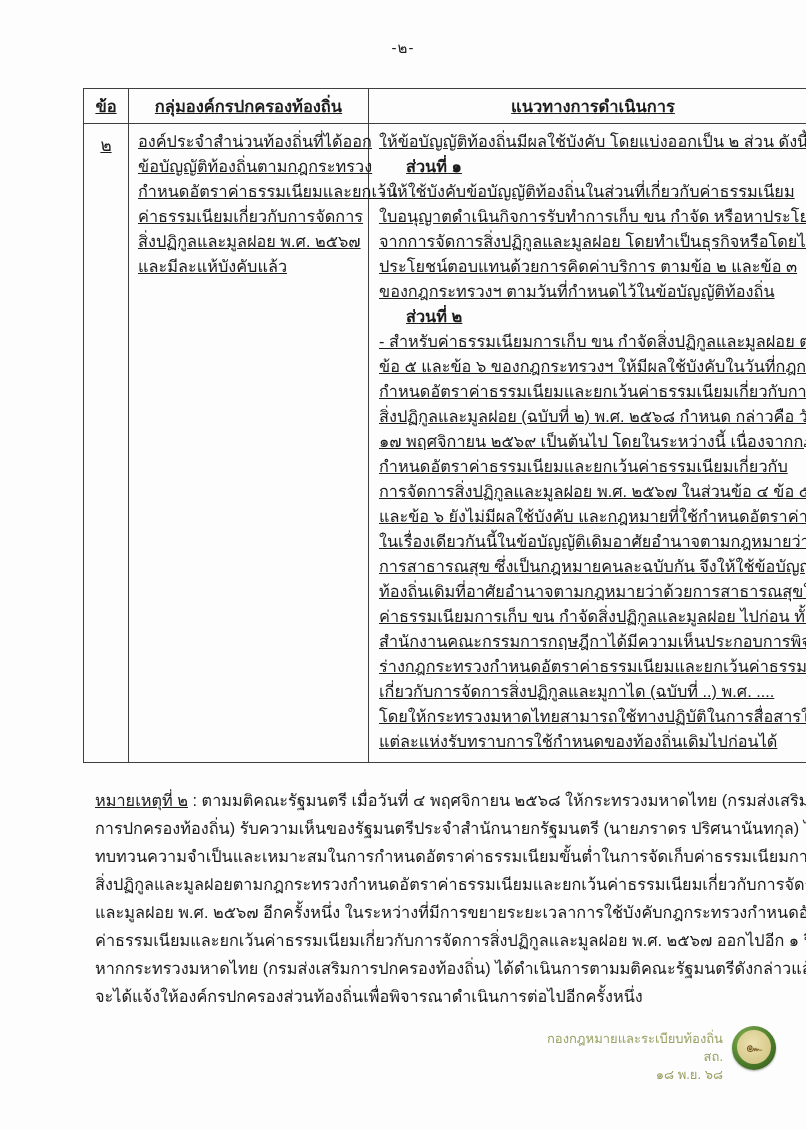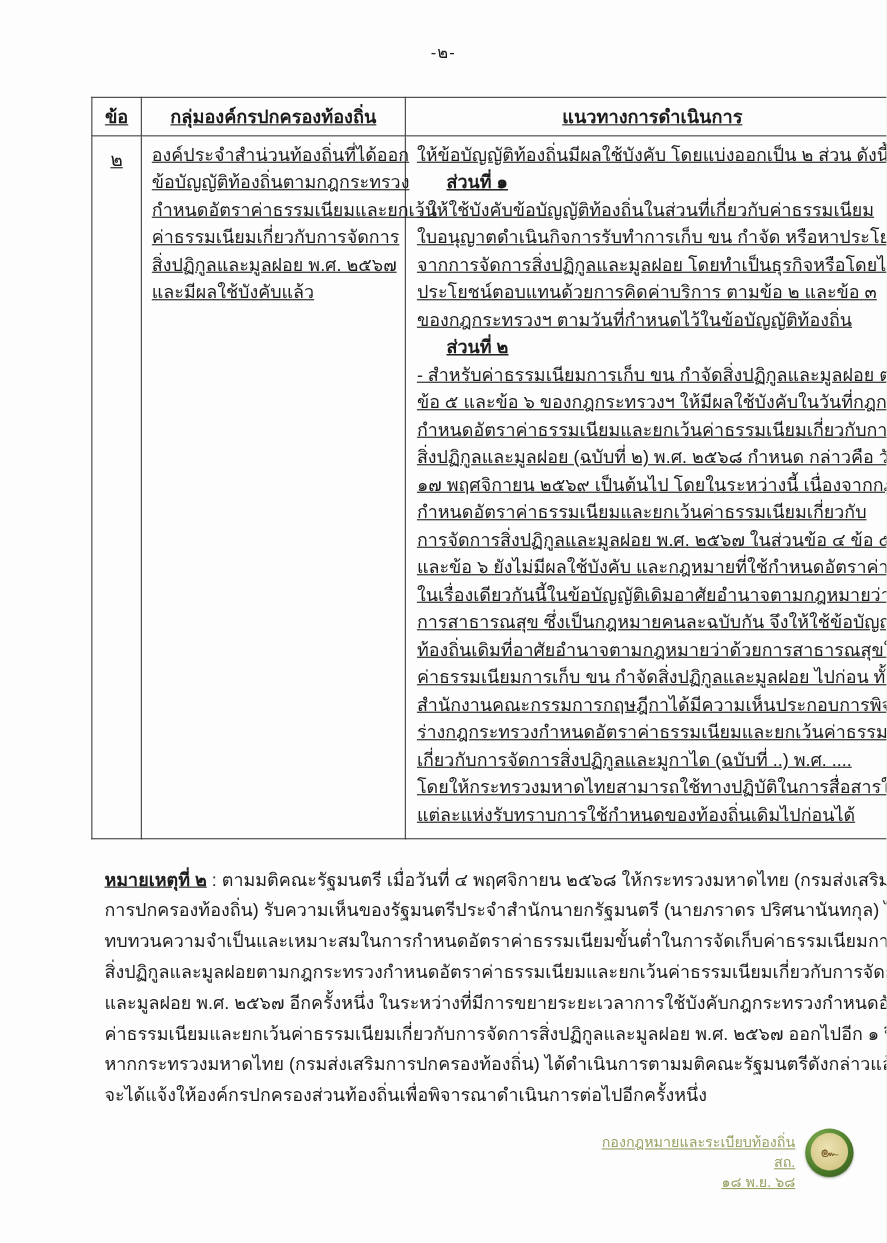--- a/index.html
+++ b/index.html
@@ -10,21 +10,21 @@
   table.main-table th, table.main-table td{border:1.4px solid #3f3f3f;}
   table.main-table th{font-weight:bold;text-align:center;font-size:16.5px;padding:4px 2px;height:20px;}
   .col-no{width:45px;}
   .col-group{width:240px;}
   .cell-no{text-align:center;vertical-align:top;padding-top:7px;font-size:17px;}
   .cell-group{vertical-align:top;padding:5px 6px 8px 9px;font-size:16.3px;line-height:25px;}
   .cell-guideline{vertical-align:top;padding:5px 8px 8px 10px;font-size:16.3px;line-height:25px;}
   .line{white-space:nowrap;}
   .line.heading{font-weight:bold;text-decoration:underline;margin-left:27px;}
   .note{position:absolute;left:95px;top:786px;width:676px;font-size:16.3px;line-height:28px;}
-  .note-label{font-weight:bold;text-decoration:underline;}
+  .note-label{font-weight:normal;text-decoration:underline;}
   .footer{position:absolute;top:1026px;right:30px;display:flex;align-items:flex-start;gap:9px;}
   .footer-text{text-align:right;font-size:13px;line-height:18px;padding-top:4px;}
   .seal{width:44px;height:44px;border-radius:50%;position:relative;
         background:radial-gradient(circle at 35% 30%, #86b254 0%, #4e7d2c 55%, #2e5618 100%);
         box-shadow:0 1px 2px rgba(0,0,0,.35);}
   .seal-inner{position:absolute;left:5px;top:4px;width:34px;height:34px;border-radius:50%;
         background:radial-gradient(circle at 45% 40%, #ece2b2 0%, #d6c98a 70%, #bfae66 100%);
         display:flex;align-items:center;justify-content:center;color:#7a5c25;font-size:14px;overflow:hidden;}
 </style>
 </head>
@@ -49,21 +49,21 @@
     </thead>
     <tbody>
       <tr>
         <td class="cell-no">๒</td>
         <td class="cell-group" id="group-lines">
             <div class="line">องค์ประจำสำน่วนท้องถิ่นที่ได้ออก</div>
             <div class="line">ข้อบัญญัติท้องถิ่นตามกฎกระทรวง</div>
             <div class="line">กำหนดอัตราค่าธรรมเนียมและยกเว้น</div>
             <div class="line">ค่าธรรมเนียมเกี่ยวกับการจัดการ</div>
             <div class="line">สิ่งปฏิกูลและมูลฝอย พ.ศ. ๒๕๖๗</div>
-            <div class="line">และมีผลใช้บังคับแล้ว</div>
+            <div class="line">และมีละแห้บังคับแล้ว</div>
           </td>
         <td class="cell-guideline" id="guideline-lines">
             <div class="line">ให้ข้อบัญญัติท้องถิ่นมีผลใช้บังคับ โดยแบ่งออกเป็น ๒ ส่วน ดังนี้</div>
             <div class="line heading">ส่วนที่ ๑</div>
             <div class="line">- ให้ใช้บังคับข้อบัญญัติท้องถิ่นในส่วนที่เกี่ยวกับค่าธรรมเนียม</div>
             <div class="line">ใบอนุญาตดำเนินกิจการรับทำการเก็บ ขน กำจัด หรือหาประโยชน์</div>
             <div class="line">จากการจัดการสิ่งปฏิกูลและมูลฝอย โดยทำเป็นธุรกิจหรือโดยได้รับ</div>
             <div class="line">ประโยชน์ตอบแทนด้วยการคิดค่าบริการ ตามข้อ ๒ และข้อ ๓</div>
             <div class="line">ของกฎกระทรวงฯ ตามวันที่กำหนดไว้ในข้อบัญญัติท้องถิ่น</div>
             <div class="line heading">ส่วนที่ ๒</div>
@@ -94,21 +94,21 @@
       <div class="line">การปกครองท้องถิ่น) รับความเห็นของรัฐมนตรีประจำสำนักนายกรัฐมนตรี (นายภราดร ปริศนานันทกุล) ไปพิจารณา</div>
       <div class="line">ทบทวนความจำเป็นและเหมาะสมในการกำหนดอัตราค่าธรรมเนียมขั้นต่ำในการจัดเก็บค่าธรรมเนียมการจัดการ</div>
       <div class="line">สิ่งปฏิกูลและมูลฝอยตามกฎกระทรวงกำหนดอัตราค่าธรรมเนียมและยกเว้นค่าธรรมเนียมเกี่ยวกับการจัดการสิ่งปฏิกูล</div>
       <div class="line">และมูลฝอย พ.ศ. ๒๕๖๗ อีกครั้งหนึ่ง ในระหว่างที่มีการขยายระยะเวลาการใช้บังคับกฎกระทรวงกำหนดอัตรา</div>
       <div class="line">ค่าธรรมเนียมและยกเว้นค่าธรรมเนียมเกี่ยวกับการจัดการสิ่งปฏิกูลและมูลฝอย พ.ศ. ๒๕๖๗ ออกไปอีก ๑ ปี ดังนั้น</div>
       <div class="line">หากกระทรวงมหาดไทย (กรมส่งเสริมการปกครองท้องถิ่น) ได้ดำเนินการตามมติคณะรัฐมนตรีดังกล่าวแล้ว</div>
       <div class="line">จะได้แจ้งให้องค์กรปกครองส่วนท้องถิ่นเพื่อพิจารณาดำเนินการต่อไปอีกครั้งหนึ่ง</div>
     </div>
 
   <div class="footer">
-    <div class="footer-text" style="color: rgb(154, 161, 99); text-decoration: underline;">
+    <div class="footer-text" style="color: rgb(154, 161, 99);">
       <div>กองกฎหมายและระเบียบท้องถิ่น</div>
       <div>สถ.</div>
       <div>๑๘ พ.ย. ๖๘</div>
     </div>
     <div class="seal">
       <div class="seal-inner">๛</div>
     </div>
   </div>
 
 </div>

